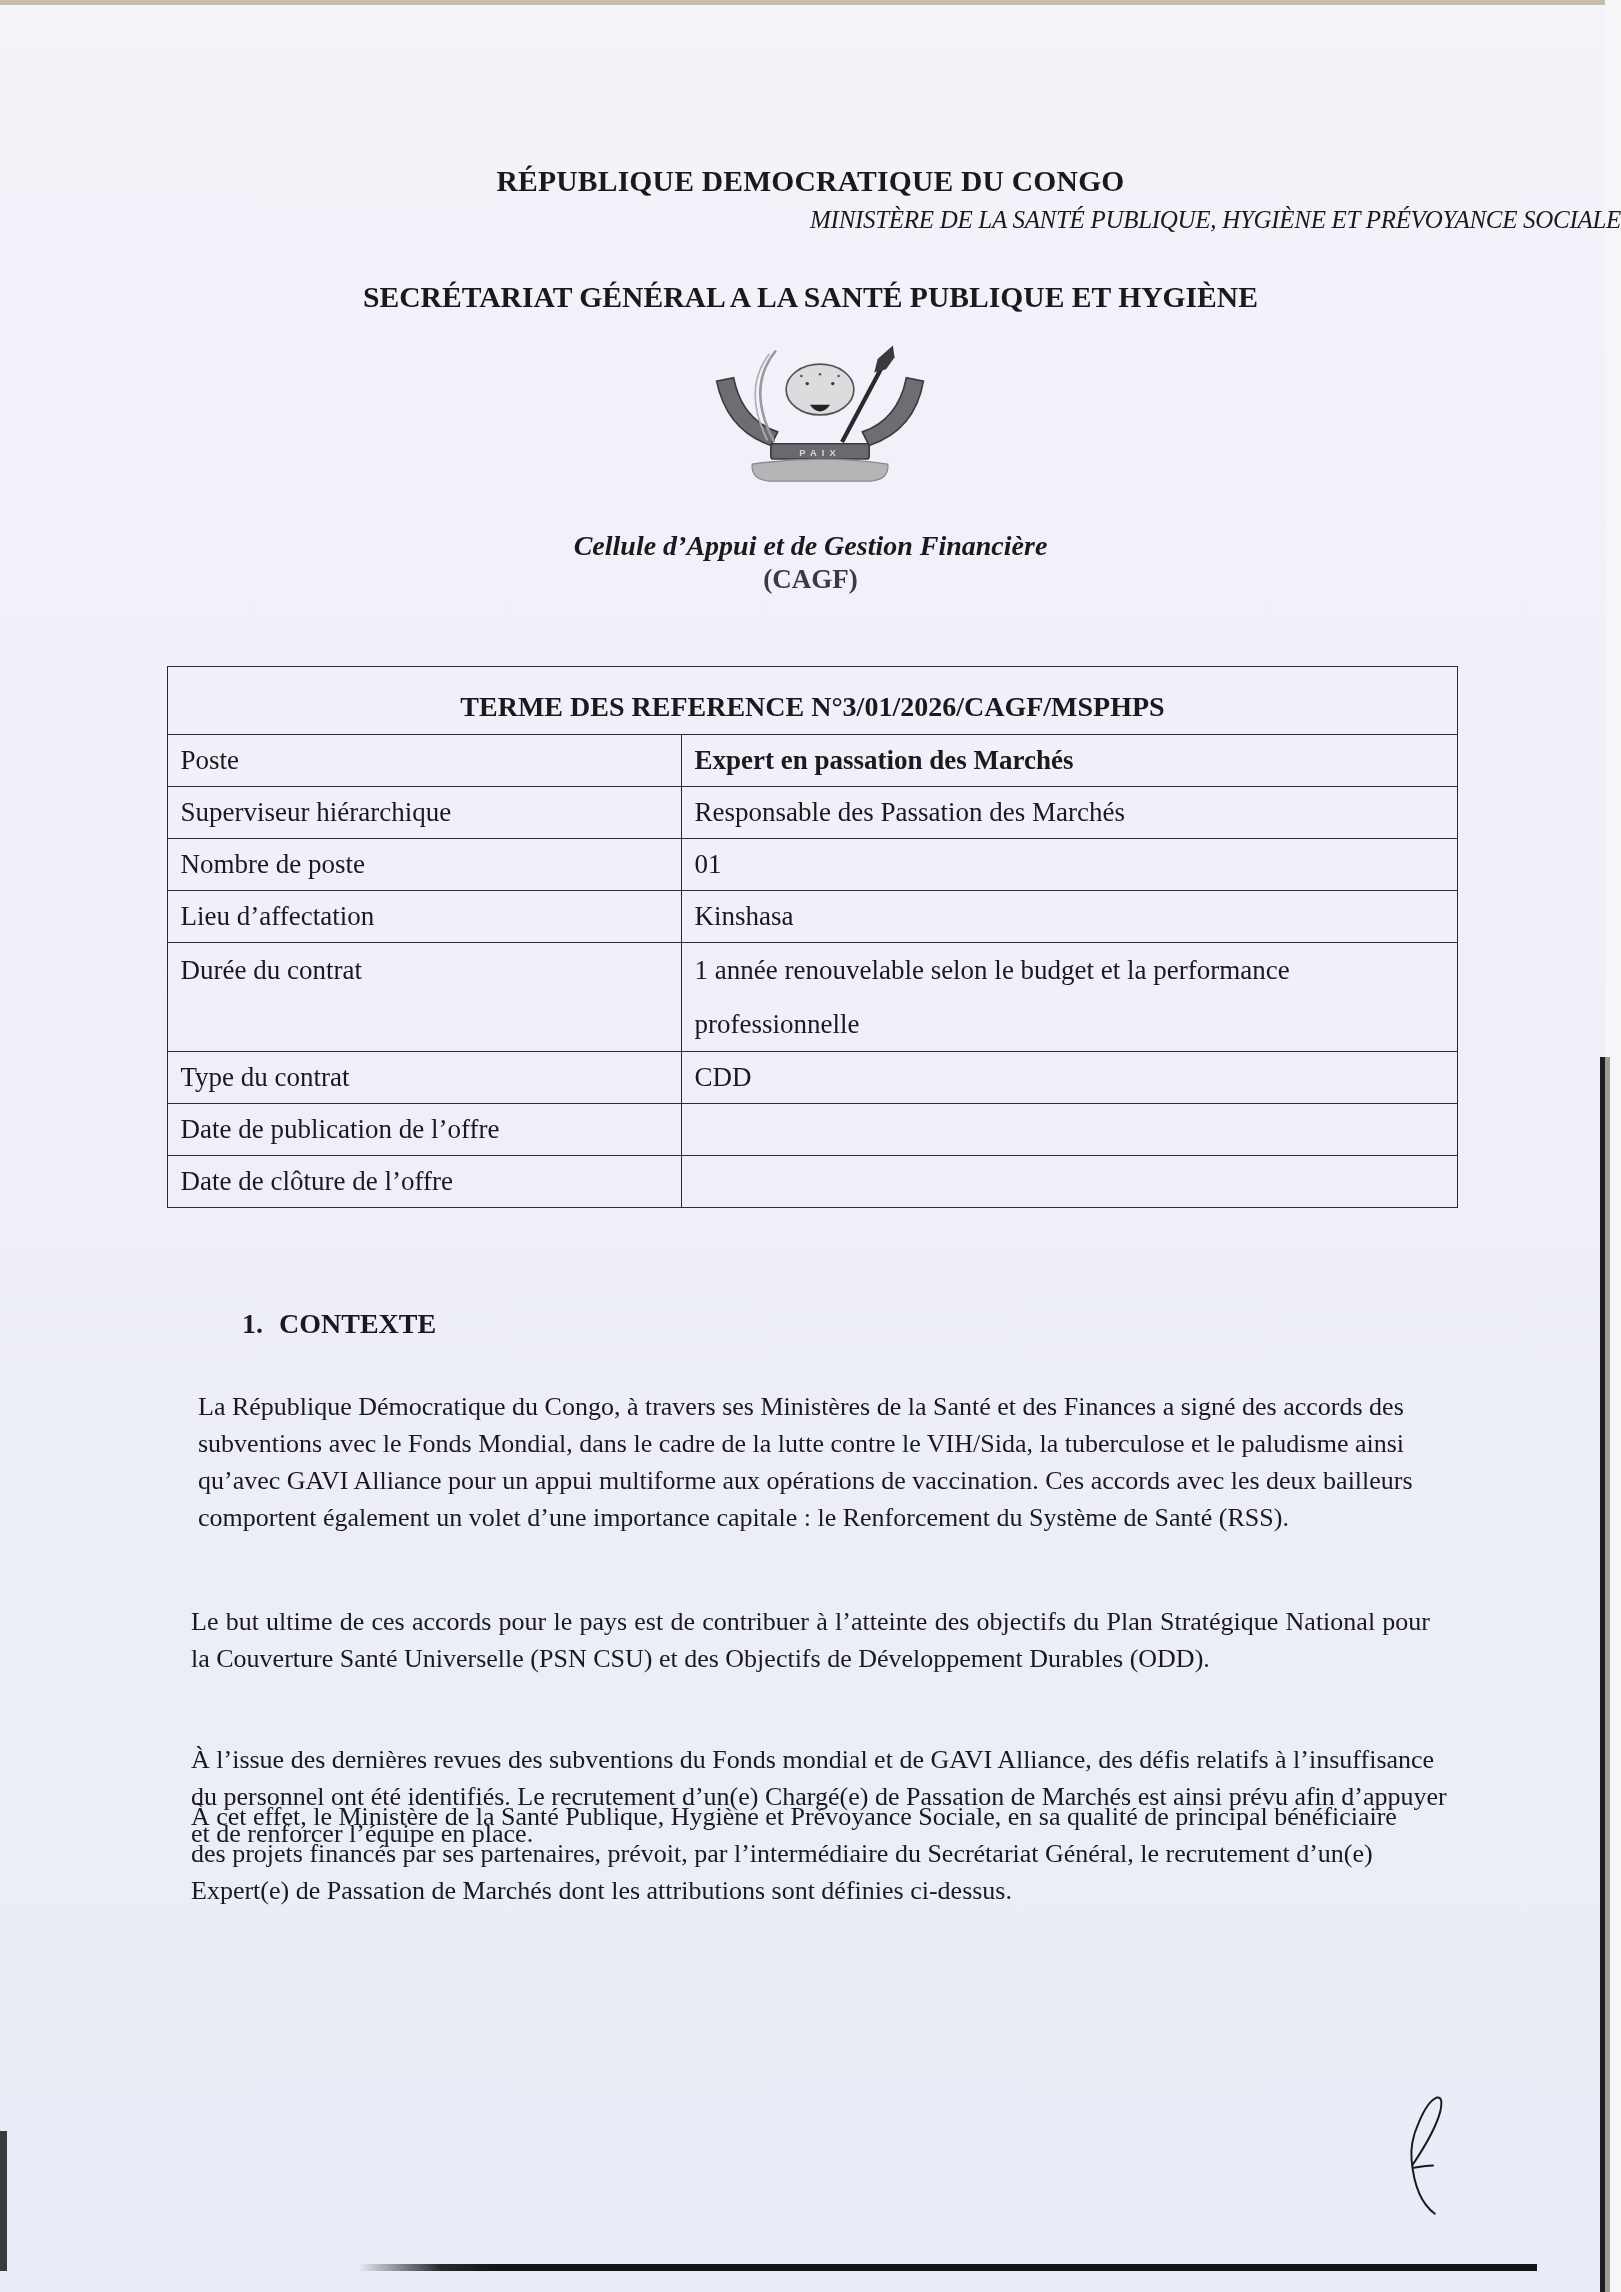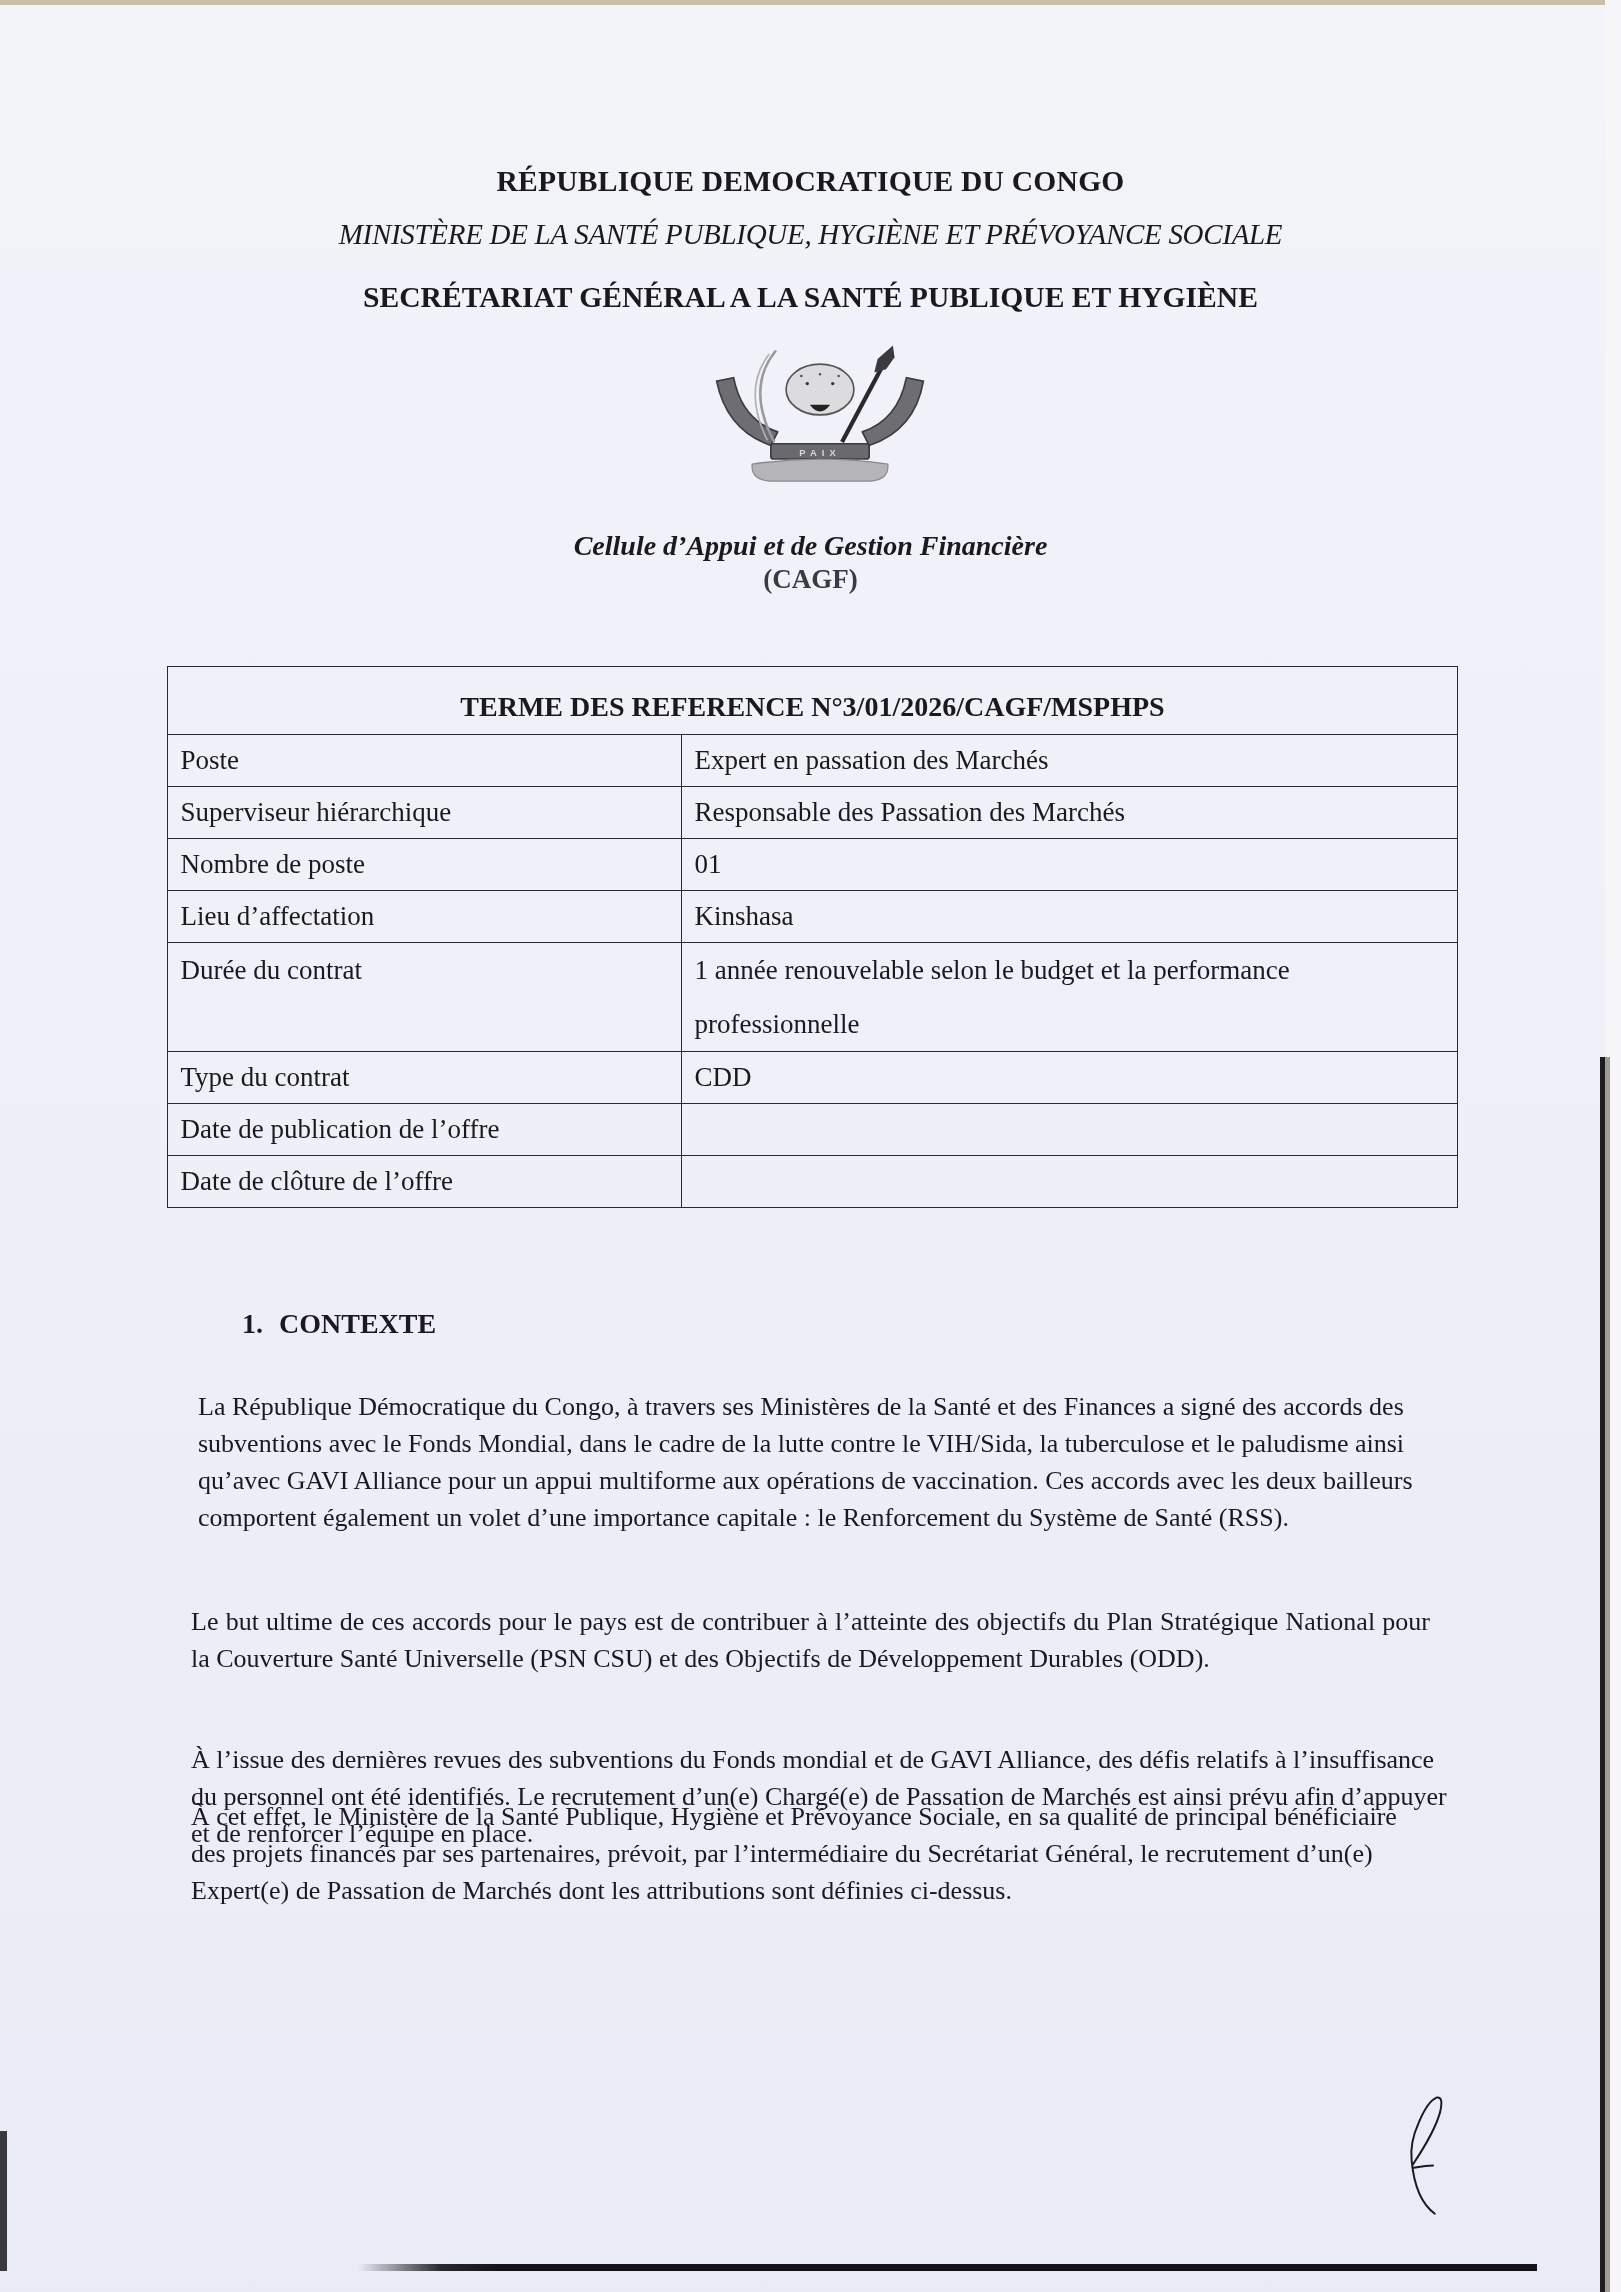--- a/index.html
+++ b/index.html
@@ -59,24 +59,25 @@
       width: 1621px;
       text-align: center;
     }
     .h-republic {
       top: 165px;
       font-size: 29.6px;
       font-weight: bold;
       letter-spacing: 0.2px;
     }
     .h-ministry {
-      top: 218px;
-      font-size: 29px;
+      top: 206px;
+      font-size: 25px;
       font-style: italic;
       letter-spacing: -0.3px;
+      text-align: right;
     }
     .h-secretariat {
       top: 281px;
       font-size: 29.6px;
       font-weight: bold;
     }
     .emblem {
       position: absolute;
       left: 690px;
       top: 337px;
@@ -119,21 +120,21 @@
       padding-top: 13px;
     }
     table.tdr td {
       height: 52px;
       padding-top: 9px;
       box-sizing: border-box;
       line-height: 39px;
       padding-top: 6.3px;
     }
     table.tdr td.label { width: 514px; }
-    table.tdr td.val-bold { font-weight: normal; margin-top: 44px; }
+    table.tdr td.val-bold { font-weight: bold; margin-top: 44px; }
     table.tdr tr.tall td { height: 107px; line-height: 54px; padding-top: 0; }
     .section-heading {
       position: absolute;
       left: 242px;
       top: 1308px;
       font-size: 28px;
       font-weight: bold;
     }
     .section-heading .num { margin-right: 16px; }
     .para {

